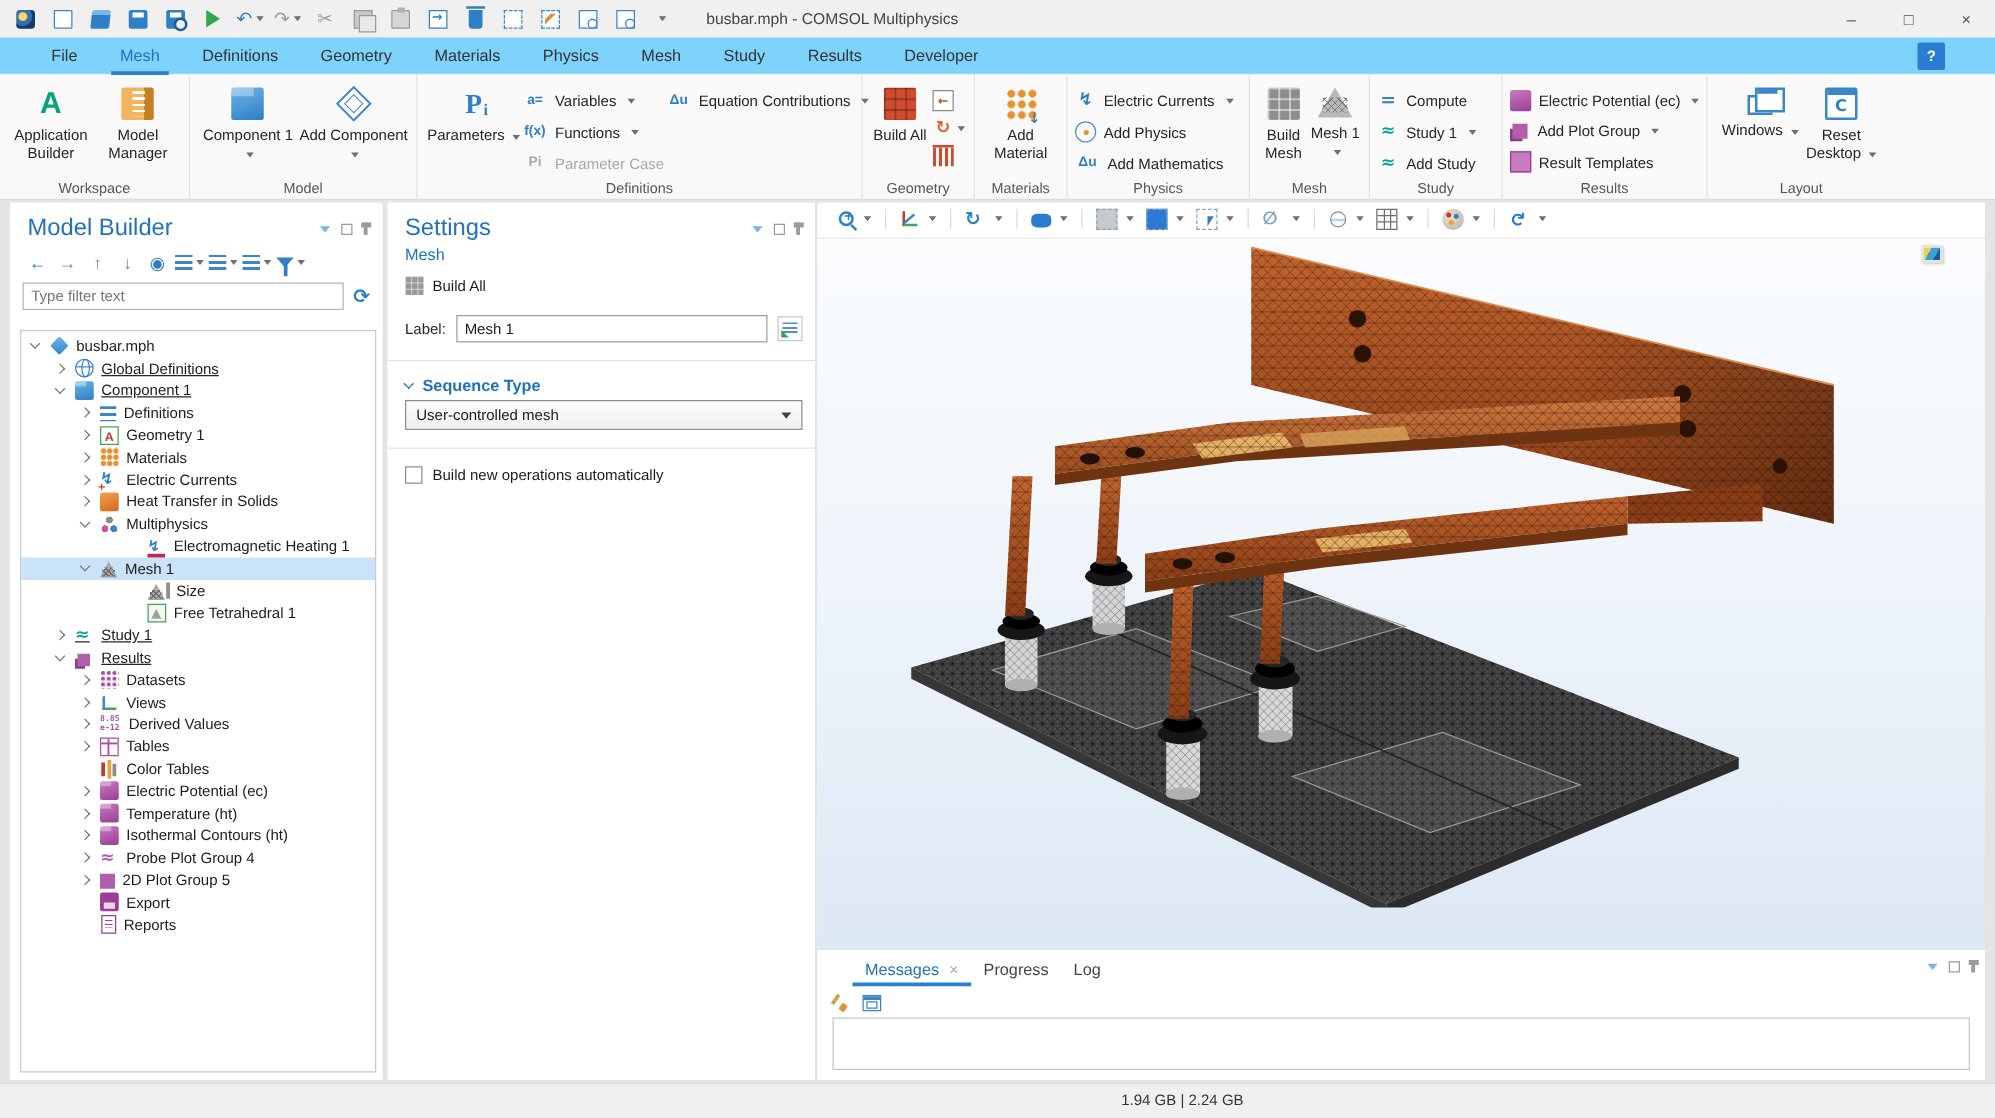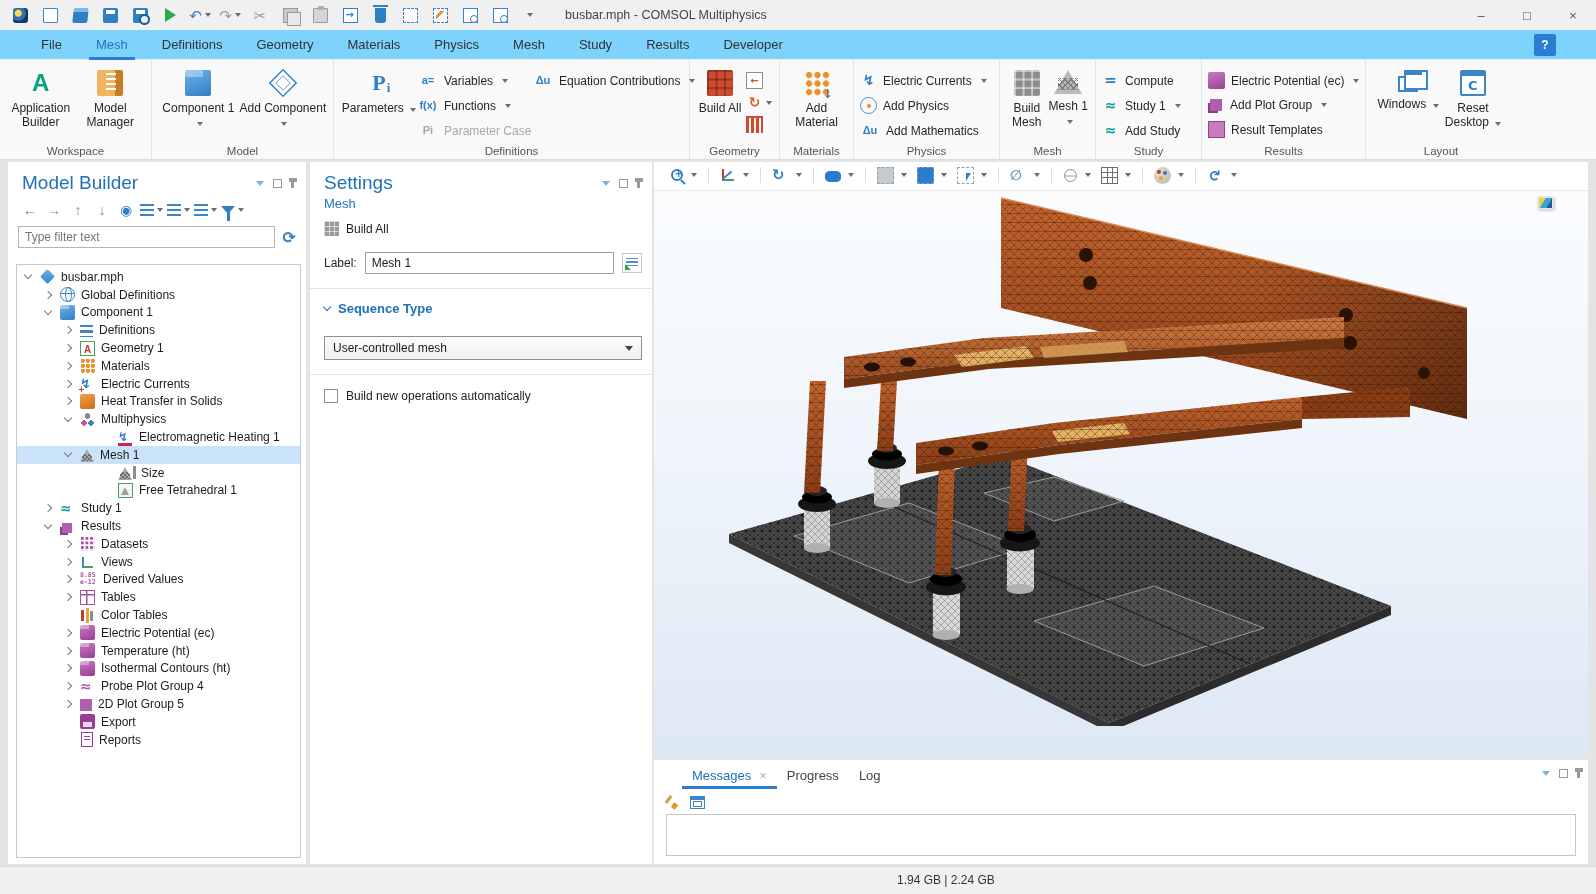--- a/index.html
+++ b/index.html
@@ -106,21 +106,21 @@
   .tbtn.gray{color:#8a8a8a;}
   .mi-list{width:14px;height:12px;background:repeating-linear-gradient(#3c85c6 0 2px,transparent 2px 5px);position:relative;}
   .mi-funnel{width:0;height:0;border-left:7px solid transparent;border-right:7px solid transparent;border-top:8px solid #2f7fc4;position:relative;}
   .mi-funnel::after{content:"";position:absolute;left:-1.5px;top:-2px;width:3px;height:9px;background:#2f7fc4;}
   .mb-filter{display:flex;align-items:center;gap:8px;padding:2px 10px 6px 10px;}
   .filter-input{flex:1;height:22px;border:1px solid #b5b5b5;padding:0 6px;font:12px "Liberation Sans";color:#888;background:#fff;}
   .refresh-ic{color:#2f7fc4;font-size:16px;font-weight:bold;}
   .tree{position:absolute;left:8px;right:5px;top:102px;bottom:6px;border:1px solid #c9c9c9;background:#fff;overflow:hidden;padding-top:3px;}
   .trow{display:flex;align-items:center;height:17.8px;padding-left:6px;white-space:nowrap;}
   .trow.sel{background:#cbe3f9;}
-  .lv0{padding-left:8px;}.lv1{padding-left:28px;}.lv2{padding-left:48px;}.lv3{padding-left:86px;}
+  .lv0{padding-left:8px;}.lv1{padding-left:28px;text-decoration:underline;}.lv2{padding-left:48px;}.lv3{padding-left:86px;}
   .chev{width:6px;height:6px;border-right:1.4px solid #777;border-bottom:1.4px solid #777;display:inline-block;margin-right:9px;flex:none;}
   .chev.open{transform:rotate(45deg);margin-top:-3px;}
   .chev.closed{transform:rotate(-45deg);}
   .chev.none{visibility:hidden;}
   .ti{width:15px;height:15px;margin:0 6px 0 0;position:relative;display:inline-block;flex:none;}
   .tlabel{font-size:12px;color:#1c1c1c;}
   .ti-mph{background:linear-gradient(135deg,#6db3e8,#2e86d1);transform:rotate(45deg) scale(.7);border-radius:2px;}
   .ti-globe{border:1.6px solid #3c85c6;border-radius:50%;}
   .ti-globe::before{content:"";position:absolute;left:0;right:0;top:5.2px;border-top:1.6px solid #3c85c6;}
   .ti-globe::after{content:"";position:absolute;left:3.5px;top:-1px;bottom:-1px;width:5px;border:1.6px solid #3c85c6;border-radius:50%;}
@@ -166,21 +166,21 @@
   .set-buildall{display:flex;align-items:center;gap:7px;padding:10px 0 0 14px;color:#1c1c1c;}
   .ic-buildall{width:15px;height:15px;background:#9a9a9a;background-image:linear-gradient(rgba(255,255,255,.6) 1px,transparent 1px),linear-gradient(90deg,rgba(255,255,255,.6) 1px,transparent 1px);background-size:5px 5px;border-radius:1px;}
   .label-row{display:flex;align-items:center;gap:8px;padding:16px 10px 0 14px;}
   .label-input{flex:1;height:22px;border:1px solid #9f9f9f;padding:0 6px;font:12px "Liberation Sans";color:#1c1c1c;}
   .rename-btn{width:20px;height:20px;border:1px solid #c9c9c9;background:#fff;position:relative;flex:none;}
   .rename-btn::before{content:"";position:absolute;left:3px;top:4px;width:12px;height:9px;background:repeating-linear-gradient(#5a8fc0 0 1.5px,transparent 1.5px 3.5px);}
   .rename-btn::after{content:"";position:absolute;left:2px;bottom:2px;width:0;height:0;border-left:6px solid #2ea84f;border-top:6px solid transparent;}
   .set-divider{height:1px;background:#e2e2e2;margin:14px 0 0 0;}
   .sec-head{display:flex;align-items:center;gap:8px;padding:12px 0 0 14px;color:#2272b9;font-size:13px;font-weight:700;}
   .sec-chev{width:6px;height:6px;border-right:1.6px solid #2272b9;border-bottom:1.6px solid #2272b9;transform:rotate(45deg);margin-top:-3px;}
-  .dropdown{margin:20px 10px 0 14px;height:24px;border:1px solid #8f8f8f;background:linear-gradient(#fcfcfc,#f0f0f0);display:flex;align-items:center;padding:0 8px;color:#1c1c1c;}
+  .dropdown{margin:4px 10px 0 14px;height:24px;border:1px solid #8f8f8f;background:linear-gradient(#fcfcfc,#f0f0f0);display:flex;align-items:center;padding:0 8px;color:#1c1c1c;}
   .dropdown .dtext{flex:1;}
   .dd-caret{width:0;height:0;border-left:4px solid transparent;border-right:4px solid transparent;border-top:5px solid #444;}
   .chk-row{display:flex;align-items:center;gap:8px;padding:14px 0 0 14px;color:#1c1c1c;}
   .chk{width:14px;height:14px;border:1px solid #8f8f8f;background:#fff;}
 
   
   .gfx-col{position:absolute;left:654px;top:2px;width:934px;height:702px;display:flex;flex-direction:column;}
   .gfx-panel{background:#fff;flex:1;display:flex;flex-direction:column;position:relative;}
   .gfx-toolbar{display:flex;align-items:center;gap:2px;padding:2px 0 4px 12px;}
   .gbtn{display:flex;align-items:center;gap:4px;padding:0 4px;height:22px;}

